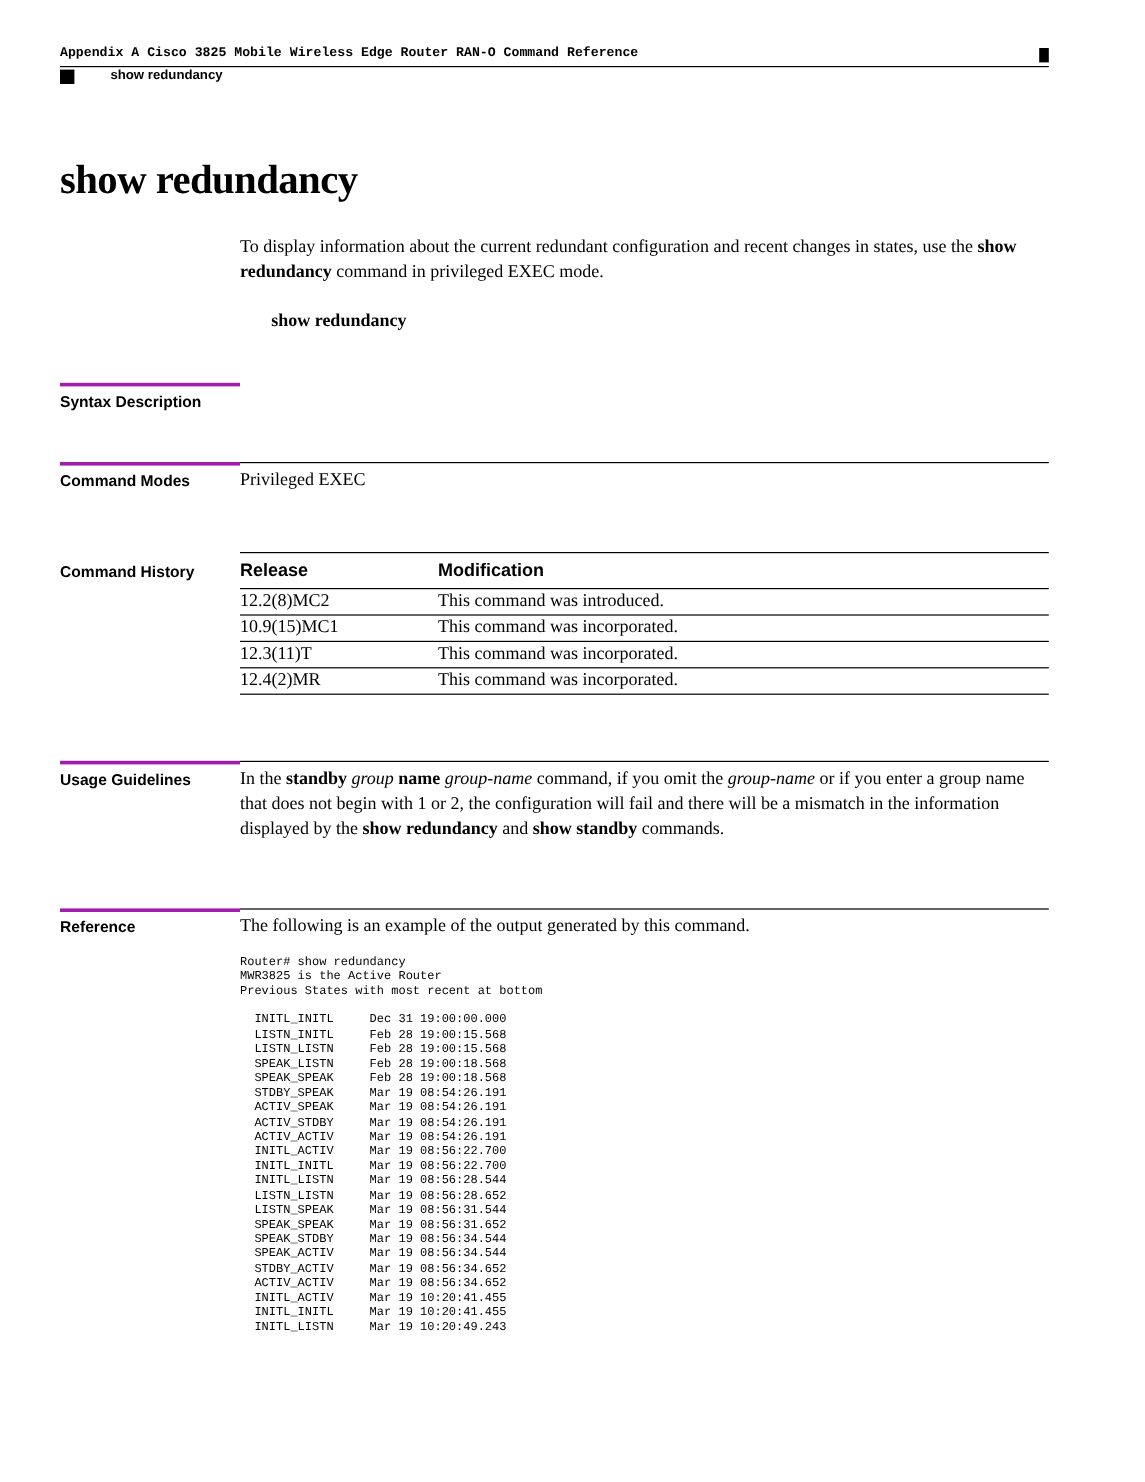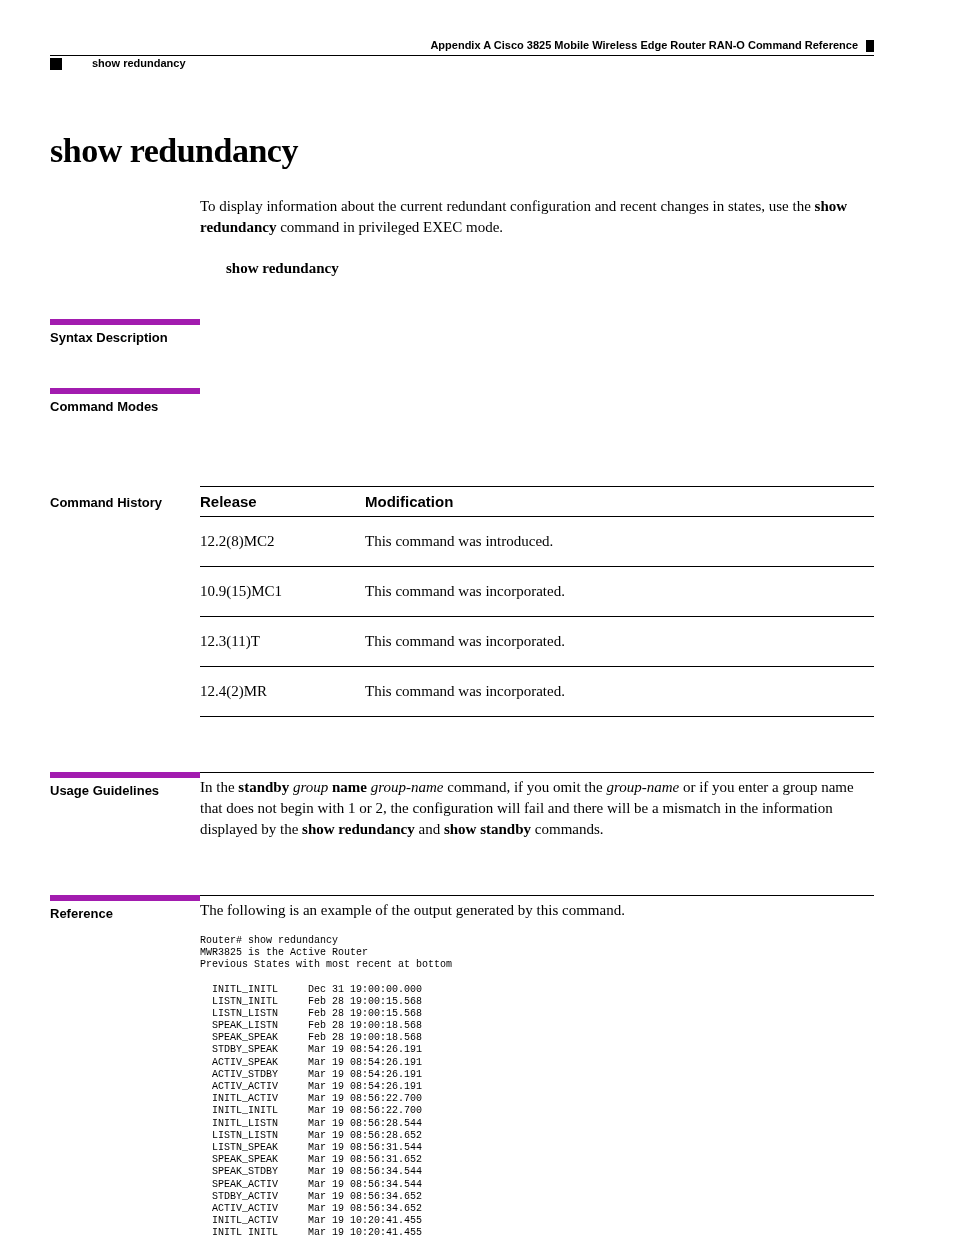--- a/index.html
+++ b/index.html
@@ -15,22 +15,22 @@
     .header-line {
       display: flex;
       align-items: center;
       margin-bottom: 2px;
       font-family: Arial, Helvetica, sans-serif;
       font-size: 11px;
       font-weight: bold;
     }
     .header-right {
       flex: 1;
-      text-align: right;
       padding-right: 8px;
+      font-family: Liberation Mono, monospace;
     }
     .header-bar-right {
       width: 8px;
       height: 12px;
       background: #000;
       display: inline-block;
       vertical-align: middle;
     }
     .header-sub {
       display: flex;
@@ -69,21 +69,21 @@
       font-weight: bold;
       margin-left: 26px;
     }
     .section {
       display: flex;
       margin-top: 40px;
     }
     .section-label {
       width: 150px;
       flex-shrink: 0;
-      border-top: 6px solid #a21caf;
+      border-top: 3px solid #a21caf;
       padding-top: 4px;
       font-family: Arial, Helvetica, sans-serif;
       font-weight: bold;
       font-size: 13px;
     }
     .section-body {
       flex: 1;
       border-top: 1px solid #000;
       padding-top: 4px;
     }
@@ -97,21 +97,21 @@
       font-family: Arial, Helvetica, sans-serif;
       font-weight: bold;
       font-size: 15px;
       border-top: 1px solid #000;
       border-bottom: 1px solid #000;
       padding: 4px 0 4px 0;
     }
     .history-table th:first-child { width: 165px; }
     .history-table td {
       font-family: 'Times New Roman', Times, serif;
-      padding: 14px 0;
+      padding: 0 0;
       border-bottom: 1px solid #000;
     }
     .example-output {
       font-family: 'Courier New', Courier, monospace;
       font-size: 10px;
       line-height: 1.22;
       white-space: pre;
       margin-top: 14px;
     }
   </style>
@@ -135,23 +135,24 @@
   </p>
   <p class="cmd-syntax">show redundancy</p>
 </div>
 
 <div class="section">
   <div class="section-label">Syntax Description</div>
 </div>
 
 <div class="section">
   <div class="section-label">Command Modes</div>
-</div>
-
-<div class="section" style="margin-top:74px">
+  <div class="section-body">Privileged EXEC</div>
+</div>
+
+<div class="section" style="margin-top:53px">
   <div class="section-label" style="border-top:none">Command History</div>
   <div class="section-body" style="border-top:none;padding-top:0">
     <table class="history-table">
       <thead>
         <tr>
           <th>Release</th>
           <th>Modification</th>
         </tr>
       </thead>
       <tbody id="history-body">

